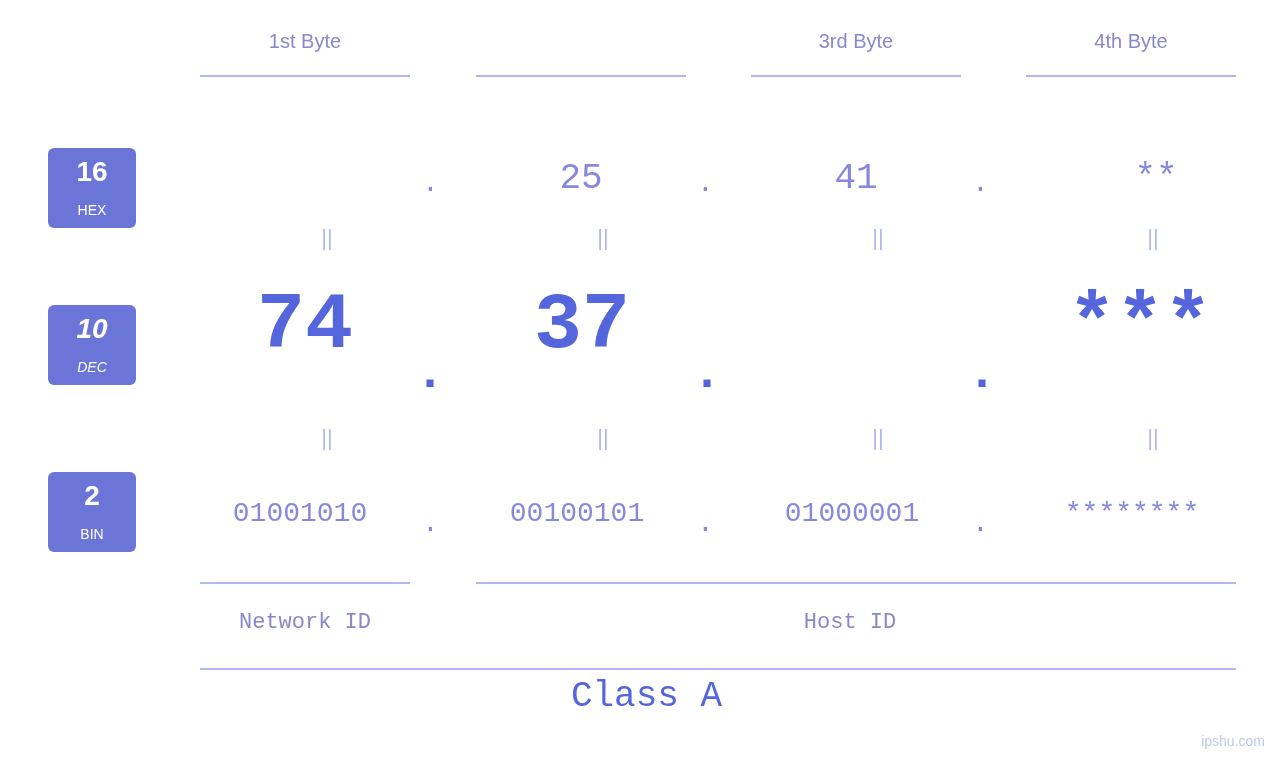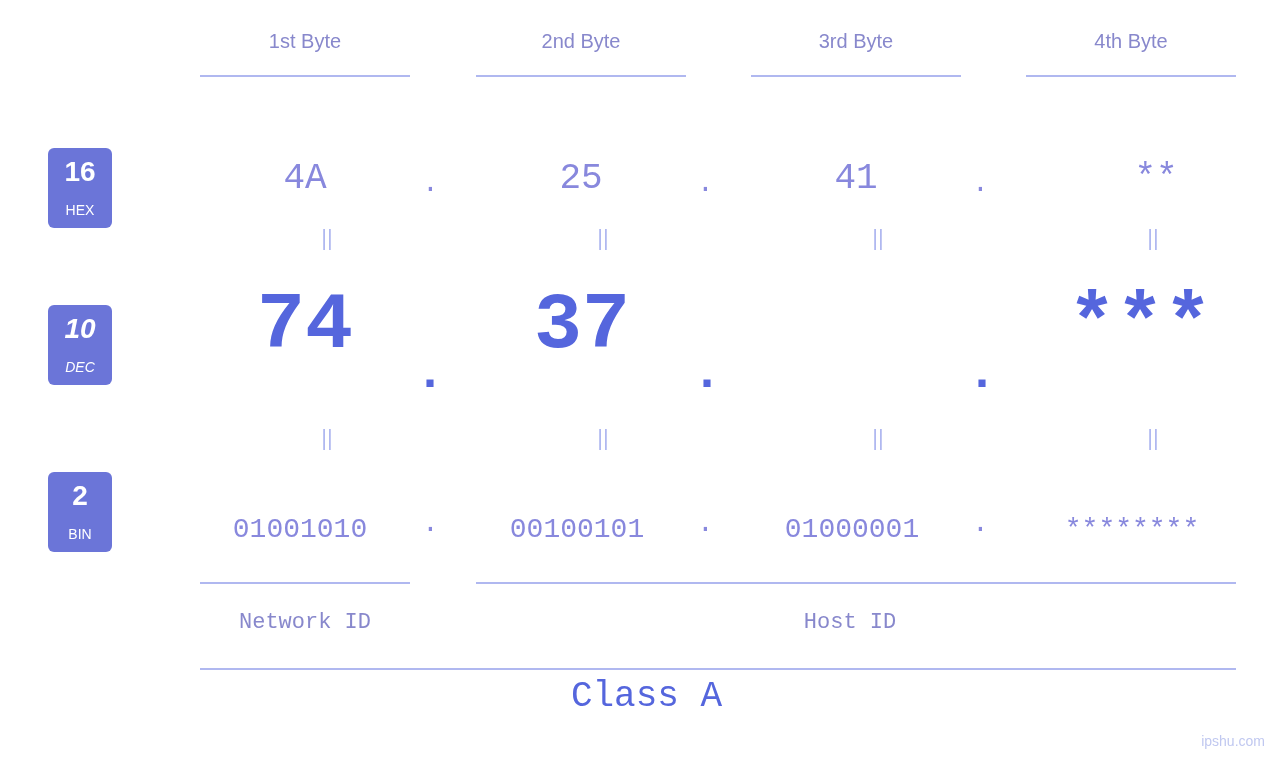--- a/index.html
+++ b/index.html
@@ -21,21 +21,21 @@
       width: 1285px;
       height: 767px;
       position: relative;
       background: #fff;
     }
 
     
     .badge {
       position: absolute;
       left: 48px;
-      width: 64px;
+      width: 88px;
       height: 80px;
       background-color: #6b75d8;
       border-radius: 6px;
       display: flex;
       flex-direction: column;
       align-items: center;
       justify-content: center;
       color: #fff;
       font-family: Arial, sans-serif;
     }
@@ -96,21 +96,20 @@
       font-weight: bold;
       text-align: center;
     }
 
     .val-bin {
       position: absolute;
       color: #8888dd;
       font-family: 'Courier New', Courier, monospace;
       font-size: 28px;
       text-align: center;
-      margin-top: 16px;
     }
 
     
     .dot {
       position: absolute;
       color: #5566dd;
       font-size: 50px;
       font-weight: bold;
     }
 
@@ -189,33 +188,31 @@
     <span class="badge-number">10</span>
     <span class="badge-label">DEC</span>
   </div>
 
   <div class="badge badge-bin">
     <span class="badge-number">2</span>
     <span class="badge-label">BIN</span>
   </div>
 
   <div class="col-header col1-header">1st Byte</div>
-  <div class="col-header col2-header">2nd Byte</div>
   <div class="col-header col3-header">3rd Byte</div>
   <div class="col-header col4-header">4th Byte</div>
 
   <div class="bracket-top" style="left:200px; width:210px;"></div>
 
   <div class="bracket-top" style="left:476px; width:210px;"></div>
 
   <div class="bracket-top" style="left:751px; width:210px;"></div>
 
   <div class="bracket-top" style="left:1026px; width:210px;"></div>
 
-  <div class="val-hex" style="left:230px; top:158px; width:150px;">4A</div>
   <div class="val-hex" style="left:506px; top:158px; width:150px;">25</div>
   <div class="val-hex" style="left:781px; top:158px; width:150px;">41</div>
   <div class="val-hex" style="left:1056px; top:158px; width:200px;">**</div>
 
   <div class="dot-small" style="left:422px; top:168px;">.</div>
   <div class="dot-small" style="left:697px; top:168px;">.</div>
   <div class="dot-small" style="left:972px; top:168px;">.</div>
 
   <div class="equals" style="left:287px; top:225px; width:80px;">||</div>
   <div class="equals" style="left:563px; top:225px; width:80px;">||</div>

